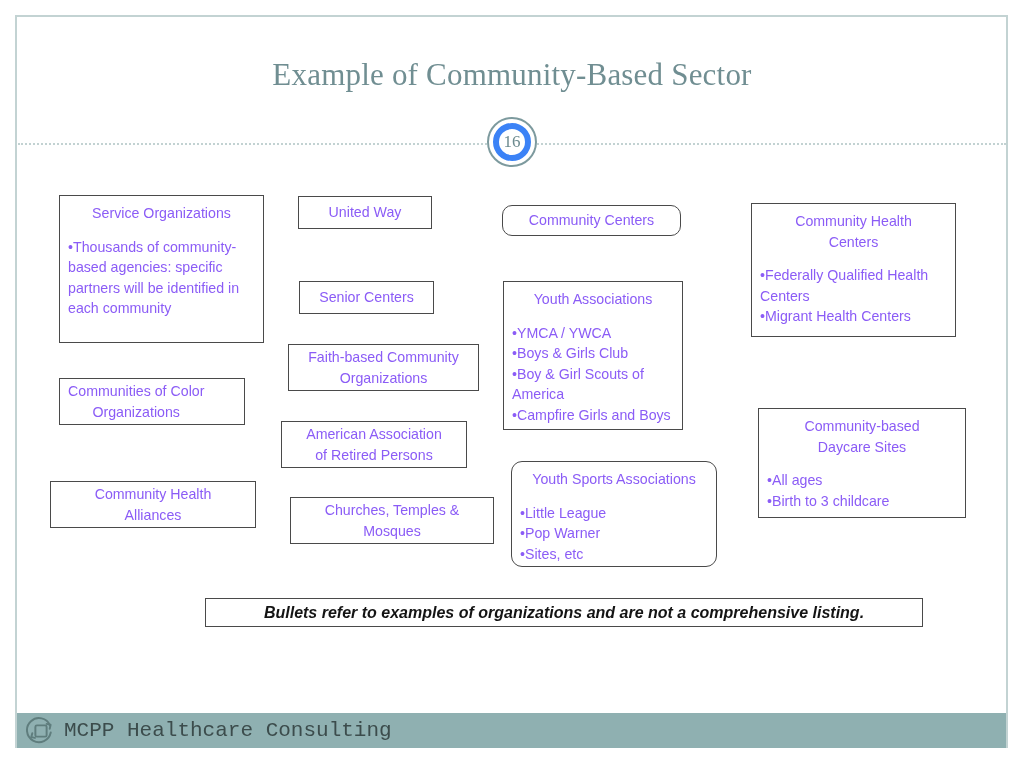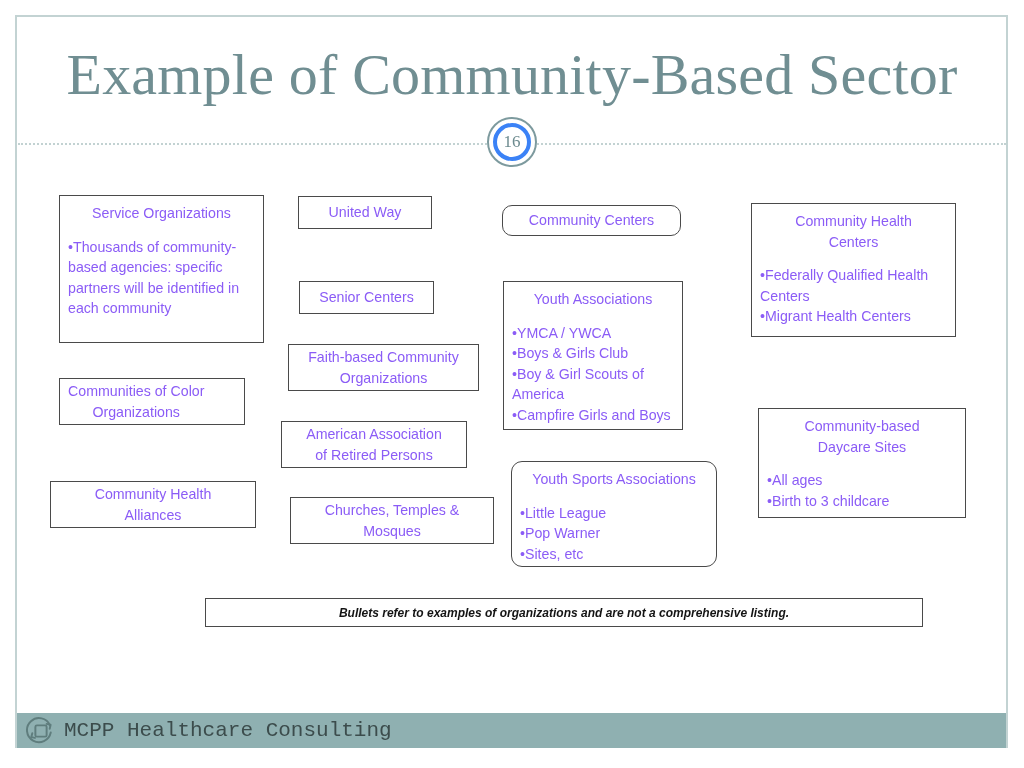--- a/index.html
+++ b/index.html
@@ -35,21 +35,21 @@
   }
 
   
   #title {
     position: absolute;
     left: 60px;
     top: 46px;
     width: 904px;
     text-align: center;
     font-family: "Liberation Serif", serif;
-    font-size: 58px;
+    font-size: 31px;
     line-height: 58px;
     color: #708e92;
     letter-spacing: 0.2px;
     white-space: nowrap;
   }
 
   
   #divider {
     position: absolute;
     left: 18px;
@@ -69,21 +69,21 @@
     background: #ffffff;
     box-sizing: border-box;
   }
   #page-badge-inner {
     position: absolute;
     left: 4px;
     top: 4px;
     right: 4px;
     bottom: 4px;
     border-radius: 50%;
-    border: 4px solid #3b82f6;
+    border: 6px solid #3b82f6;
     box-sizing: border-box;
     display: flex;
     align-items: center;
     justify-content: center;
     font-family: "Liberation Serif", serif;
     font-size: 17px;
     color: #6d8b8f;
   }
 
   
@@ -134,21 +134,21 @@
     width: 718px;
     height: 29px;
     box-sizing: border-box;
     border: 1.6px solid #4a4a4a;
     background: #ffffff;
     display: flex;
     align-items: center;
     justify-content: center;
     font-style: italic;
     font-weight: bold;
-    font-size: 12px;
+    font-size: 16px;
     color: #141414;
   }
 
   
   #footer-bar {
     position: absolute;
     left: 17px;
     top: 713px;
     width: 989px;
     height: 35px;

